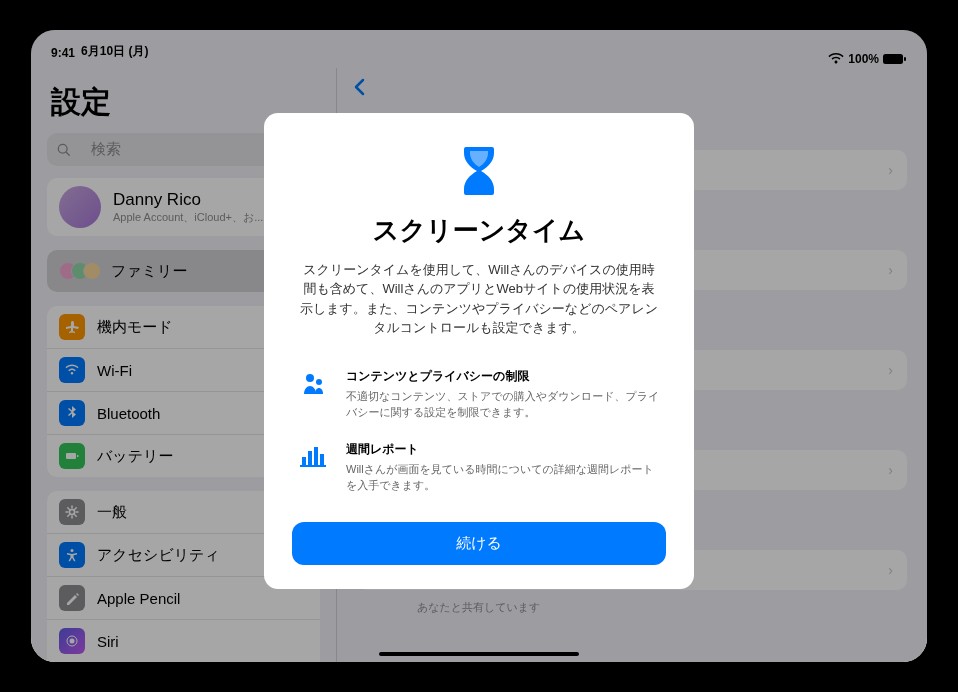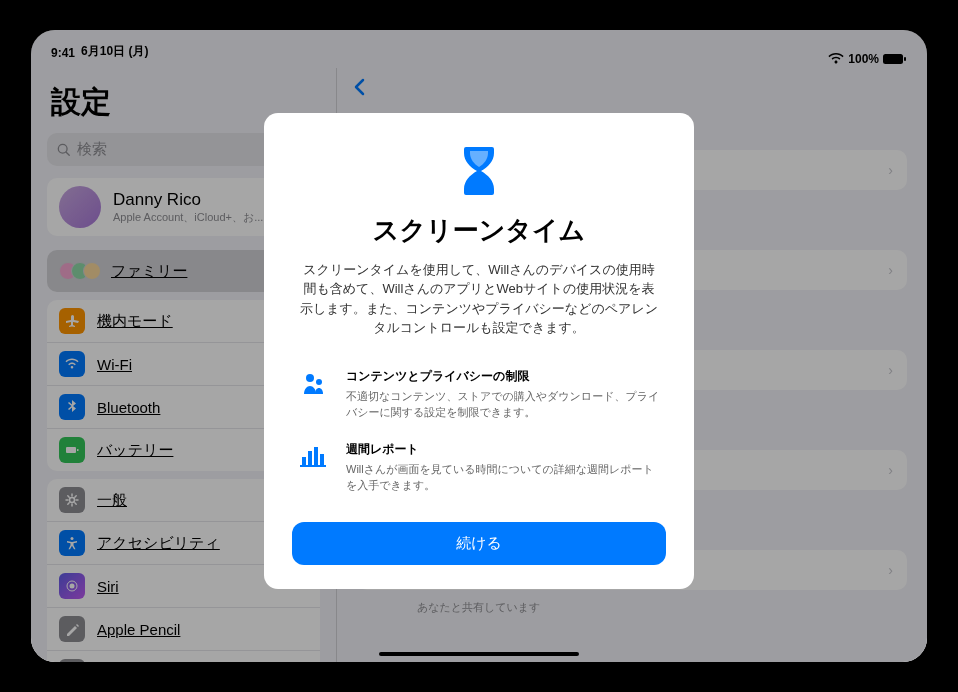--- a/index.html
+++ b/index.html
@@ -76,21 +76,21 @@
       font-weight: 700;
       padding: 14px 8px 10px;
     }
     
     .search-box {
       background: #e3e3e8;
       border-radius: 10px;
       padding: 7px 10px;
       display: flex;
       align-items: center;
-      gap: 6px;
+      gap: 20px;
       margin: 0 4px 12px;
       color: #8e8e93;
       font-size: 15px;
     }
     
     .profile-row {
       background: #fff;
       border-radius: 10px;
       padding: 8px 12px;
       display: flex;
@@ -121,23 +121,22 @@
       font-size: 11px;
       color: #8e8e93;
       white-space: nowrap;
       overflow: hidden;
       text-overflow: ellipsis;
     }
     
     .list-group {
       background: #fff;
       border-radius: 10px;
-      margin: 0 4px 8px;
+      margin: 0 4px 14px;
       overflow: hidden;
-      text-decoration: underline;
     }
     
     .list-item {
       display: flex;
       align-items: center;
       padding: 8px 12px;
       gap: 12px;
       font-size: 15px;
       border-bottom: 0.5px solid #e5e5ea;
     }
@@ -428,36 +427,36 @@
             <div class="list-item">
       <div class="item-icon" style="background:#007aff">
                 <svg width="16" height="16" viewBox="0 0 16 16">
                   <circle cx="8" cy="3.5" r="1.5" fill="#fff"></circle>
                   <path d="M3 6l5 1 5-1v1.5l-3.5.8v2l2 4h-1.5L8 10.8 6 14.3H4.5l2-4v-2L3 7.5z" fill="#fff"></path>
                 </svg>
               </div>
       <span>アクセシビリティ</span>
     </div>
             <div class="list-item">
+      <div class="item-icon" style="background:#8e8e93">
+                <svg width="16" height="16" viewBox="0 0 16 16">
+                  <path d="M3 13l8-8 2 2-8 8H3v-2z" fill="#fff"></path>
+                  <path d="M12 4l1-1 2 2-1 1z" fill="#fff"></path>
+                </svg>
+              </div>
+      <span>Apple Pencil</span>
+    </div>
+            <div class="list-item">
       <div class="item-icon" style="background:linear-gradient(135deg,#5e5ce6,#bf5af2)">
                 <svg width="16" height="16" viewBox="0 0 16 16">
                   <circle cx="8" cy="8" r="5" fill="none" stroke="#fff" stroke-width="1"></circle>
                   <circle cx="8" cy="8" r="2.5" fill="#fff"></circle>
                 </svg>
               </div>
       <span>Siri</span>
-    </div>
-            <div class="list-item">
-      <div class="item-icon" style="background:#8e8e93">
-                <svg width="16" height="16" viewBox="0 0 16 16">
-                  <path d="M3 13l8-8 2 2-8 8H3v-2z" fill="#fff"></path>
-                  <path d="M12 4l1-1 2 2-1 1z" fill="#fff"></path>
-                </svg>
-              </div>
-      <span>Apple Pencil</span>
     </div>
             <div class="list-item">
       <div class="item-icon" style="background:#8e8e93"></div>
 
     </div>
           </div>
       </div>
 
       <div class="content-area">
         <div class="content-header">

